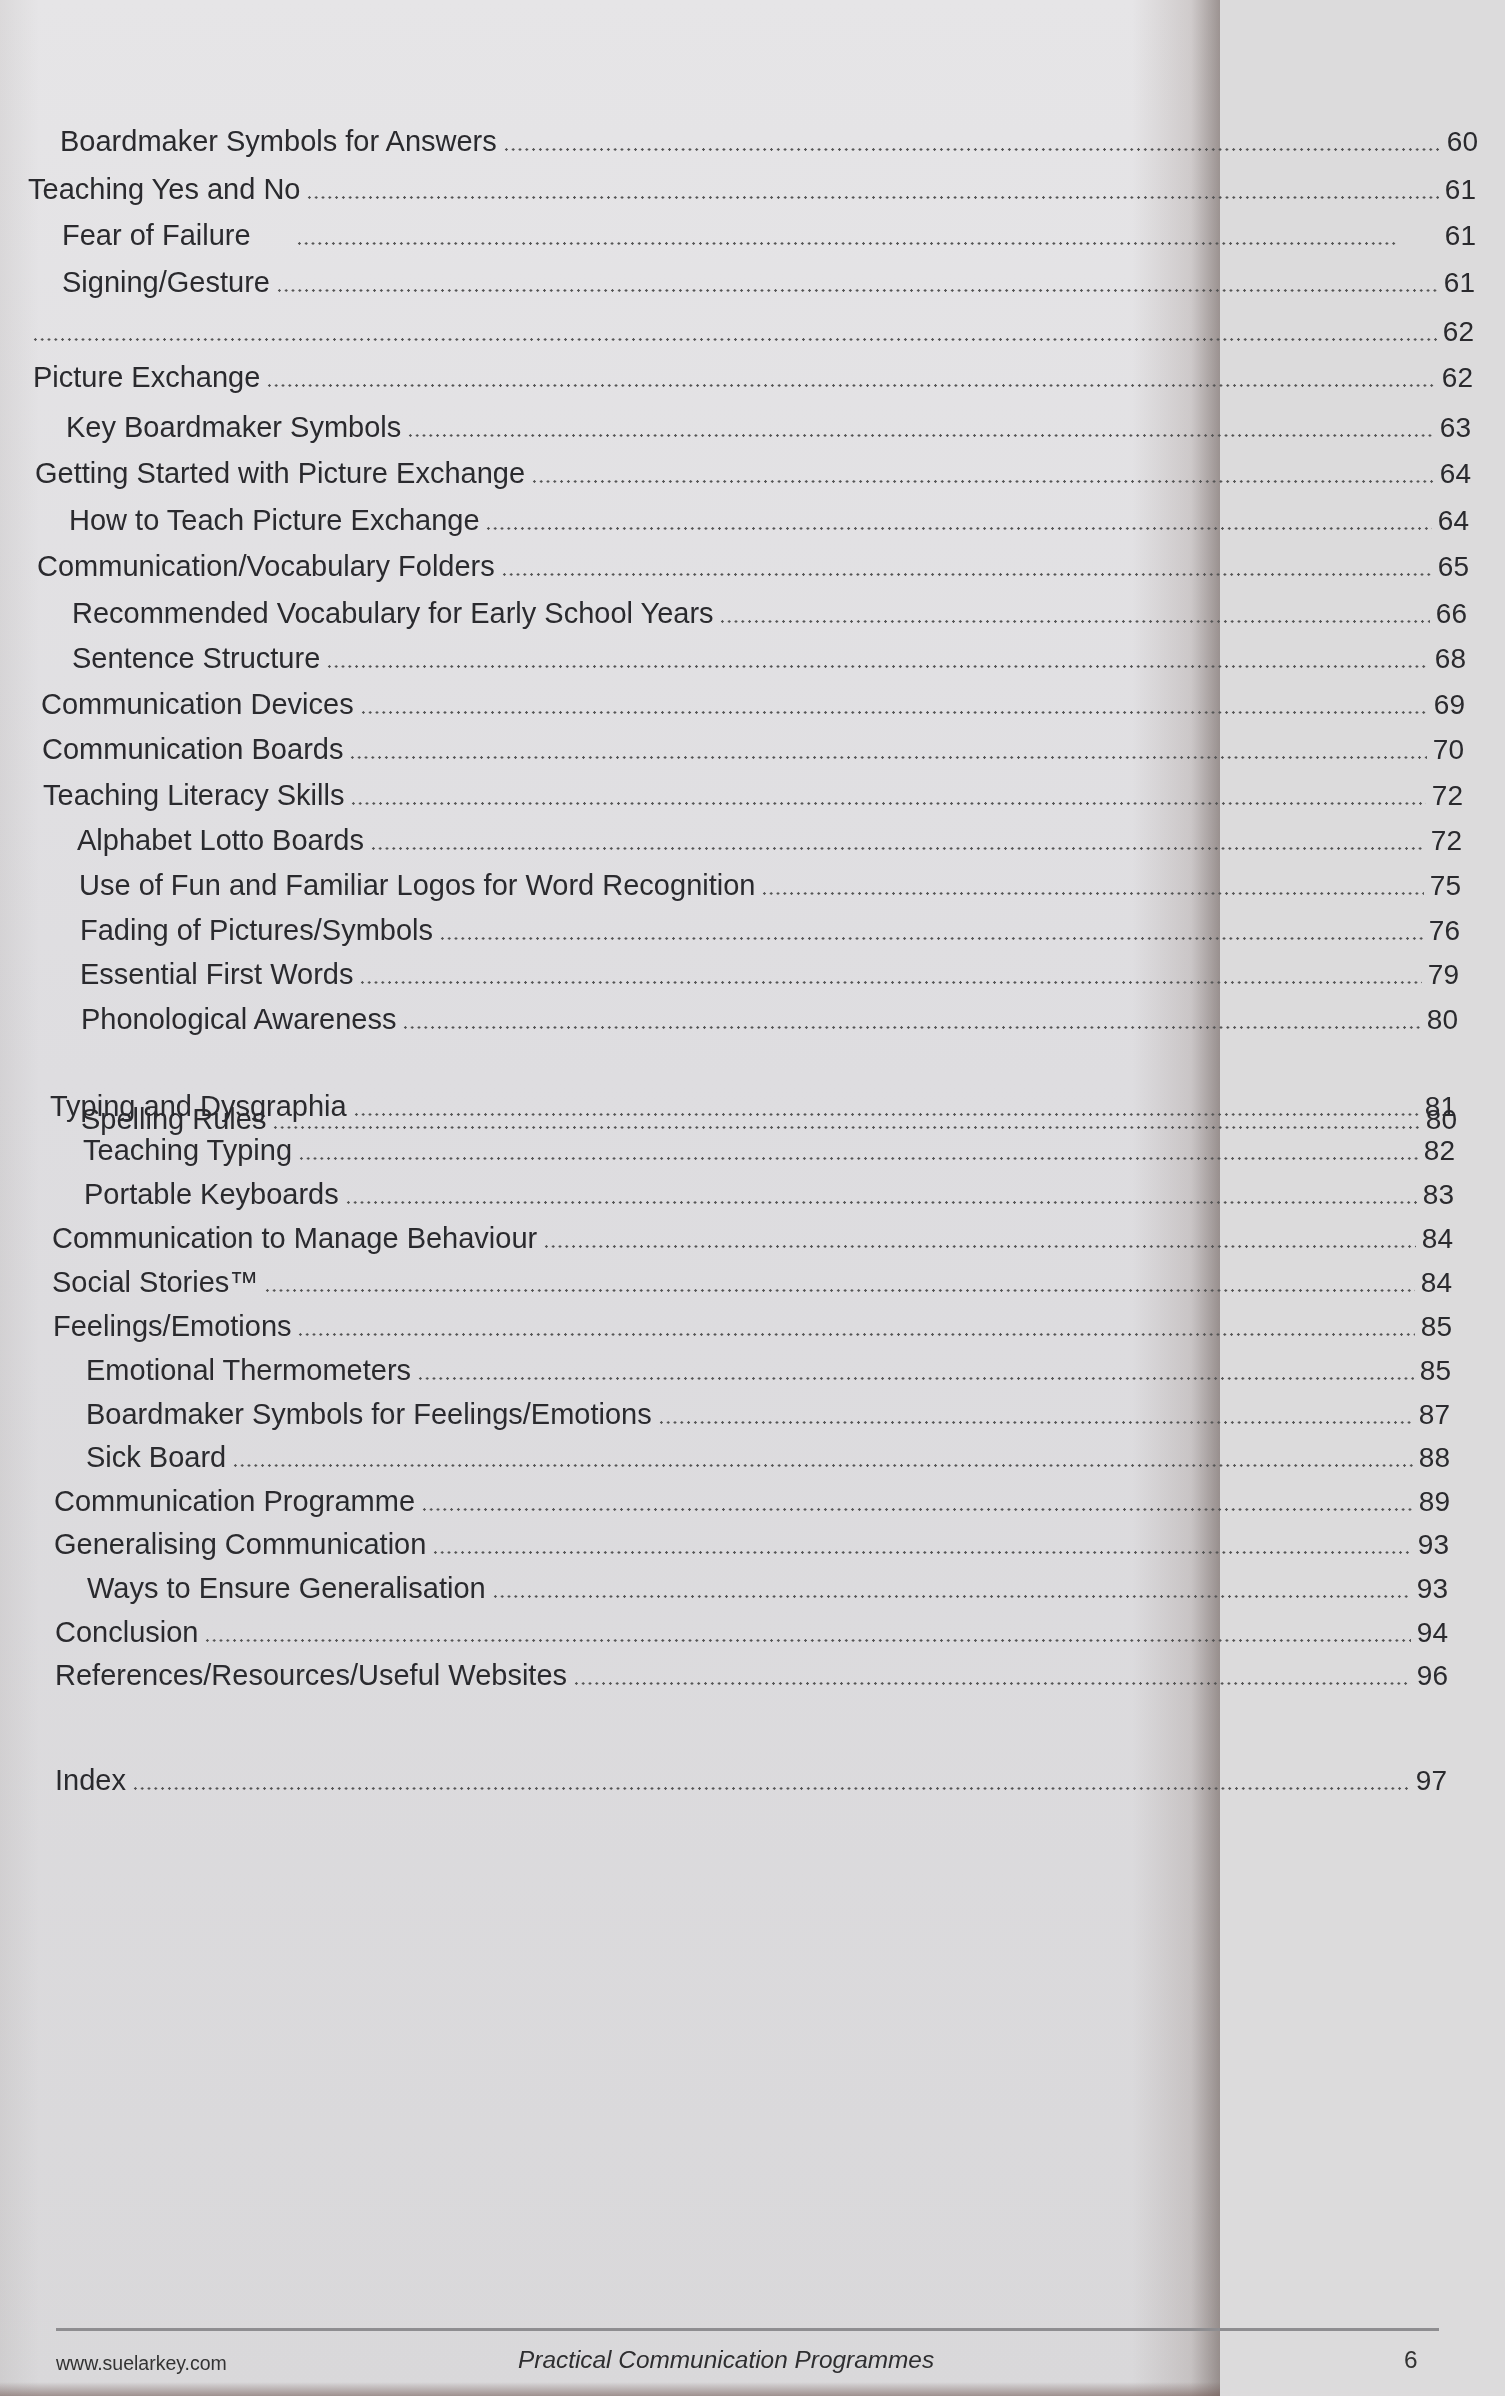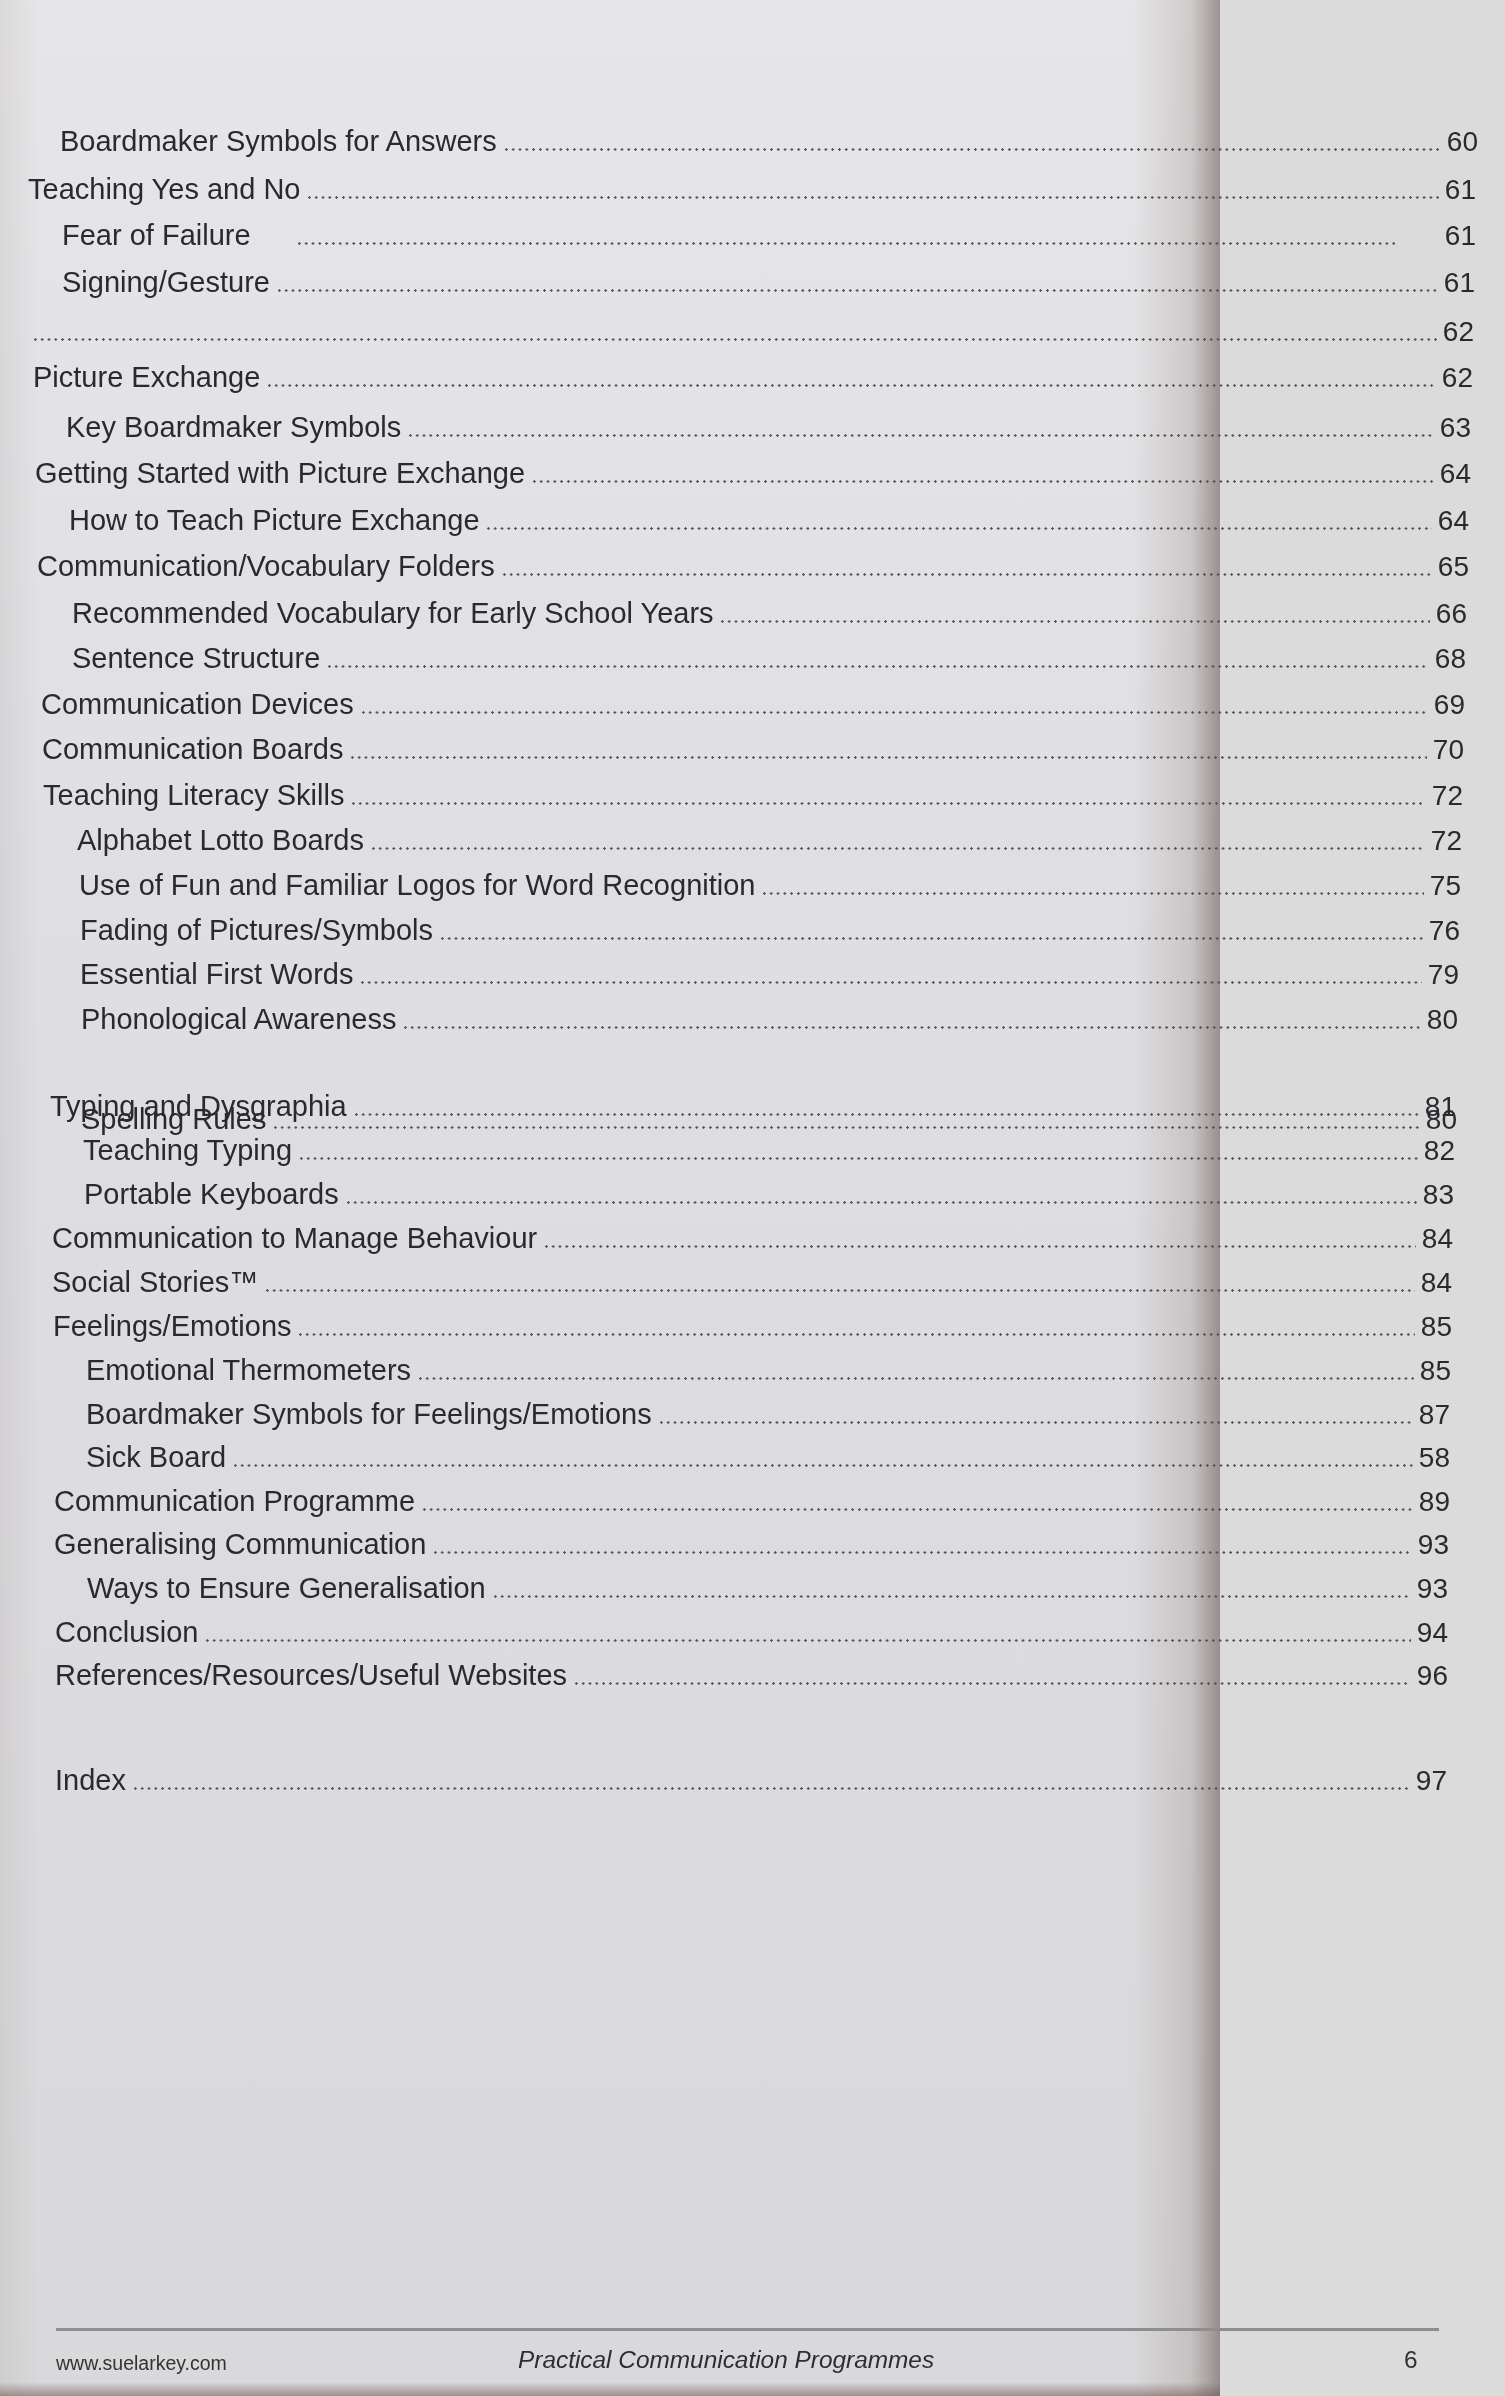--- a/index.html
+++ b/index.html
@@ -239,21 +239,21 @@
       <span class="toc-page">85</span>
     </div>
     <div class="toc-entry" style="left:86px; top:1397px; width:1364px;">
       <span class="toc-title">Boardmaker Symbols for Feelings/Emotions</span>
       <span class="toc-leader"></span>
       <span class="toc-page">87</span>
     </div>
     <div class="toc-entry" style="left:86px; top:1440px; width:1364px;">
       <span class="toc-title">Sick Board</span>
       <span class="toc-leader"></span>
-      <span class="toc-page">58</span>
+      <span class="toc-page">88</span>
     </div>
     <div class="toc-entry" style="left:54px; top:1484px; width:1396px;">
       <span class="toc-title">Communication Programme</span>
       <span class="toc-leader"></span>
       <span class="toc-page">89</span>
     </div>
     <div class="toc-entry" style="left:54px; top:1527px; width:1395px;">
       <span class="toc-title">Generalising Communication</span>
       <span class="toc-leader"></span>
       <span class="toc-page">93</span>

